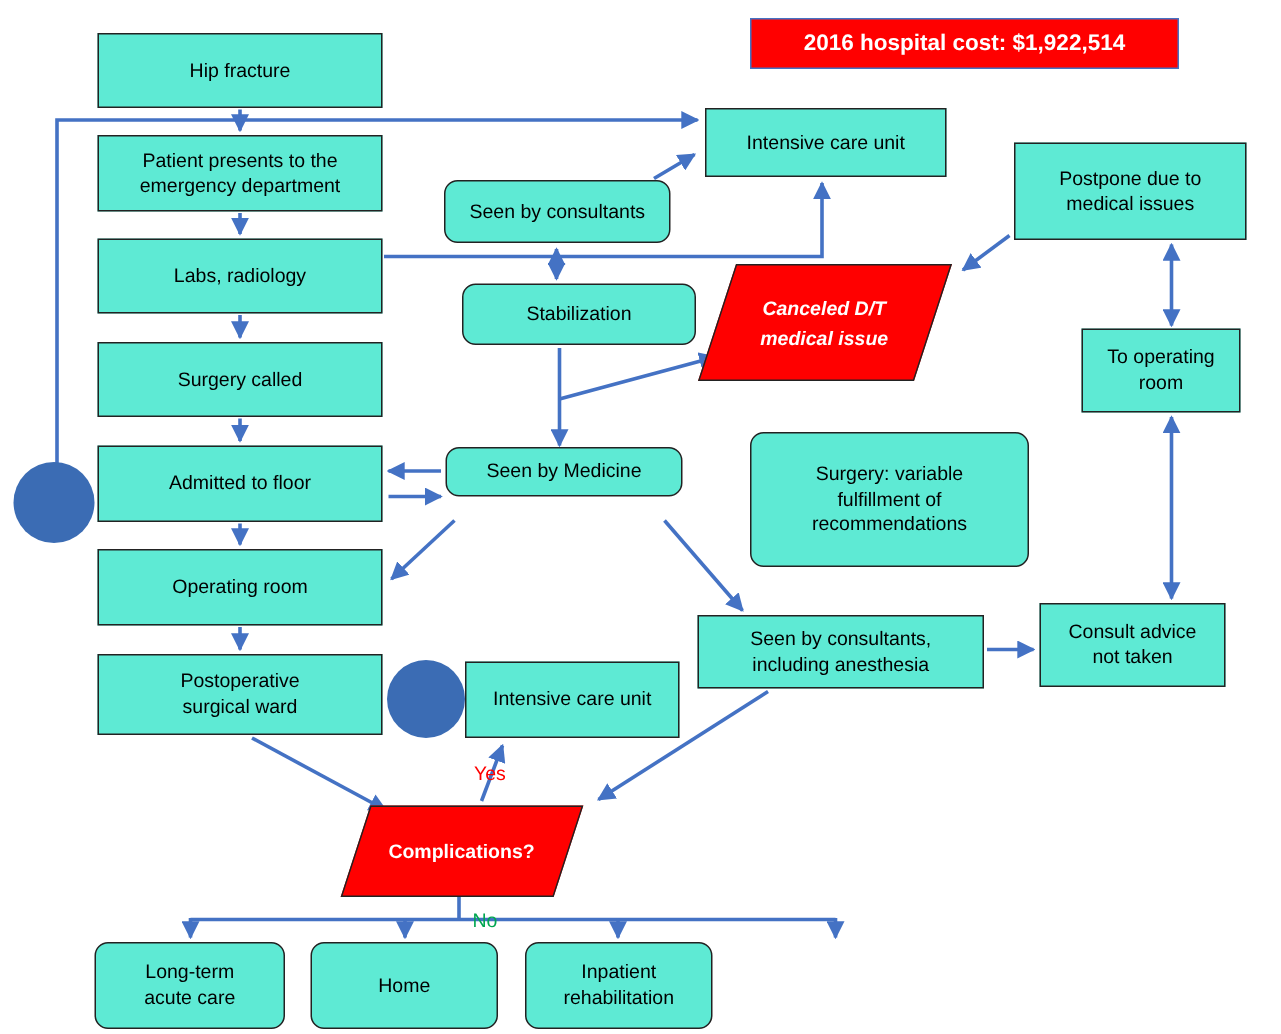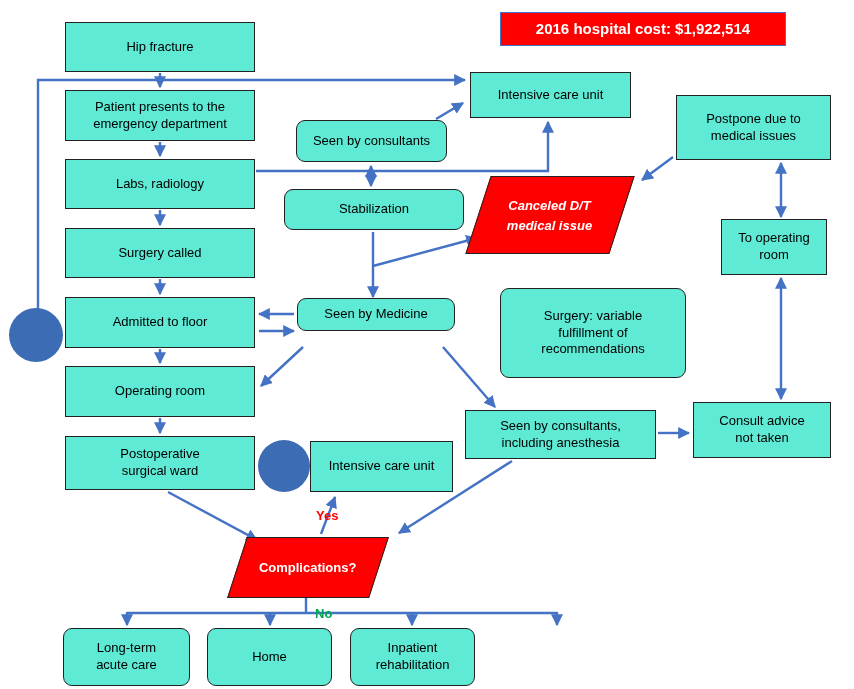--- a/index.html
+++ b/index.html
@@ -16,43 +16,43 @@
   .banner{background:var(--banner-bg,#f00);color:var(--banner-fg,#fff);
           font-weight:700;font-size:15px;border:1.5px solid var(--accent,#4472C4)}
 
   .para{position:absolute;background:var(--red,#f00);border:1.2px solid var(--node-border,#222);
         transform:skewX(-18deg);display:flex;align-items:center;justify-content:center}
   .para>span{transform:skewX(18deg);color:#fff;font-weight:700;font-size:13px;
              text-align:center;white-space:pre-line;line-height:1.5}
   .italic{font-style:italic}
 
   .circle{position:absolute;border-radius:50%;background:var(--circle-fill,#3b6cb4)}
-  .flow-label{position:absolute;font-weight:700;font-size:13px}
+  .flow-label{position:absolute;font-weight:400;font-size:13px}
   #yes-label{left:316px;top:508px;color:var(--yes-color,#f00)}
   #no-label{left:315px;top:606px;color:var(--no-color,#00b050)}
 
   
   #hip{left:65px;top:22px;width:190px;height:50px}
   #ed{left:65px;top:90px;width:190px;height:51px}
   #labs{left:65px;top:159px;width:190px;height:50px}
   #surgcall{left:65px;top:228px;width:190px;height:50px}
   #admitted{left:65px;top:297px;width:190px;height:51px}
   #or{left:65px;top:366px;width:190px;height:51px}
   #postop{left:65px;top:436px;width:190px;height:54px}
   #banner{left:500px;top:12px;width:286px;height:34px}
   #icu-top{left:470px;top:72px;width:161px;height:46px}
   #consultants{left:296px;top:120px;width:151px;height:42px}
-  #stab{left:284px;top:189px;width:180px;height:41px}
+  #stab{left:308px;top:189px;width:156px;height:41px}
   #canceled{left:478px;top:176px;width:144px;height:78px}
   #postpone{left:676px;top:95px;width:155px;height:65px}
   #toor{left:721px;top:219px;width:106px;height:56px}
   #seenmed{left:297px;top:298px;width:158px;height:33px}
   #surgvar{left:500px;top:288px;width:186px;height:90px}
   #anesthesia{left:465px;top:410px;width:191px;height:49px}
-  #consultadvice{left:693px;top:402px;width:138px;height:56px}
+  #consultadvice{left:693px;top:402px;width:124px;height:56px}
   #icu-bottom{left:310px;top:441px;width:143px;height:51px}
   #complications{left:237px;top:537px;width:142px;height:61px}
   #ltac{left:63px;top:628px;width:127px;height:58px}
   #home{left:207px;top:628px;width:125px;height:58px}
   #rehab{left:350px;top:628px;width:125px;height:58px}
   #snf{left:494px;top:628px;width:126px;height:58px}
   #circle-left{left:9px;top:308px;width:54px;height:54px}
   #circle-mid{left:258px;top:440px;width:52px;height:52px}
 </style>
 </head>

